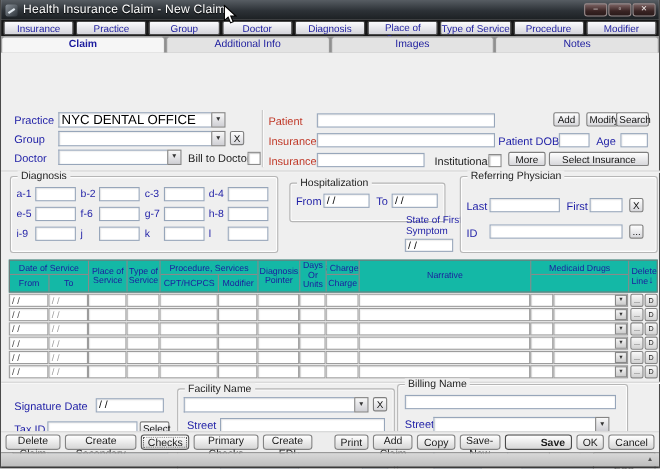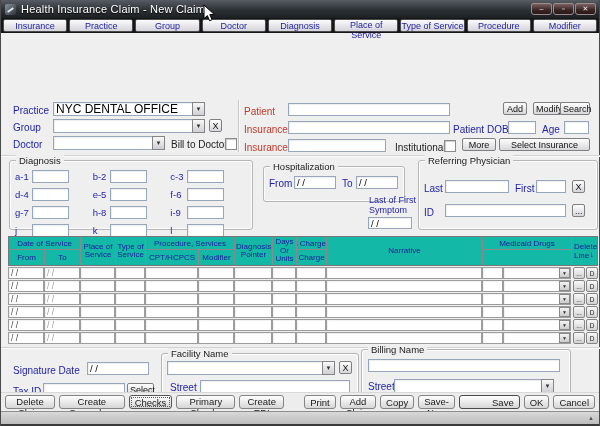--- a/index.html
+++ b/index.html
@@ -34,21 +34,21 @@
   .xbtn{width:13px;}
   .chk{position:absolute;width:10px;height:10px;background:#fff;border:1px solid #8a8a8a;box-shadow:inset 1px 1px 1px #ccc;}
   .vline{position:absolute;width:1px;background:#c6c6c6;border-right:1px solid #fafafa;}
   .hline{position:absolute;height:1px;background:#d2d2d2;border-bottom:1px solid #fbfbfb;}
 
   .gbox{position:absolute;border:1px solid #b6b6b6;border-radius:3px;box-shadow:inset 0 0 0 1px #fdfdfd;}
   .legend{position:absolute;top:-6px;left:6px;background:#efefef;padding:0 3px;font-size:9.5px;color:#222;white-space:nowrap;}
   .gbox .lbl,.gbox .fld,.gbox .sbtn,.gbox .chk,.gbox .combo{position:absolute;}
 
   
-  .dgrid{position:absolute;left:5px;top:9px;right:4px;display:grid;grid-template-columns:repeat(3,1fr);row-gap:5px;}
+  .dgrid{position:absolute;left:5px;top:9px;right:4px;display:grid;grid-template-columns:repeat(4,1fr);row-gap:5px;}
   .dcell{display:flex;align-items:center;gap:3px;}
   .dlab{color:#1e1ea6;font-size:9.5px;min-width:14px;}
   .dinp{width:37px;height:13px;border:1px solid #97a6ba;background:#fff;box-sizing:border-box;font-family:inherit;font-size:9.5px;box-shadow:inset 1px 1px 1px rgba(0,0,0,.07);}
 
   
   .svc{position:absolute;left:7px;top:188px;width:590px;}
   .thead{display:flex;border:1px solid #777;background:#14b8a6;height:30px;box-sizing:border-box;font-size:8px;color:#1c1c9e;text-align:center;}
   .hcol{border-right:1px solid #8a8a8a;display:flex;flex-direction:column;justify-content:center;line-height:8.5px;box-sizing:border-box;padding:0 1px;}
   .hgrp{border-right:1px solid #8a8a8a;display:flex;flex-direction:column;box-sizing:border-box;}
   .hgrp .top{flex:0 0 12px;display:flex;align-items:center;justify-content:center;border-bottom:1px solid #8a8a8a;white-space:nowrap;overflow:hidden;}
@@ -66,21 +66,21 @@
   .c-narr{flex:1}.c-qty{width:21px}
   .c-um{width:68px;position:relative;padding-right:12px;}
   .umarrow{position:absolute;right:0;top:0;width:11px;height:10px;border:1px solid #888;background:linear-gradient(#f4f4f4,#cccccc);font-size:5px;line-height:8px;text-align:center;padding:0;font-family:inherit;color:#333;}
   .delcol{width:27px;display:flex;gap:1px;padding-left:2px;box-sizing:border-box;align-items:center;}
   .mini{width:12px;height:12px;border:1px solid #858585;border-radius:2px;background:linear-gradient(#f8f8f8,#d2d2d2);font-size:6.5px;line-height:9px;text-align:center;padding:0;font-family:inherit;color:#222;box-sizing:border-box;}
 
   
   .actionbar{position:absolute;top:392px;left:0;right:0;height:19px;display:flex;align-items:center;padding:0 4px;box-sizing:border-box;gap:4px;background:#ededed;border-top:1px solid #d8d8d8;}
   .abtn{height:14px;border:1px solid #848484;border-radius:3px;background:linear-gradient(#ffffff,#d6d6d6);font-size:9.5px;font-family:inherit;padding:0 5px;color:#1a1a1a;line-height:11px;}
   .abtn.focused{outline:1px dotted #555;outline-offset:-3px;border-color:#555;}
-  .abtn.default{font-weight:normal;border-color:#4a4a4a;padding-left:32px;}
+  .abtn.default{font-weight:bold;border-color:#4a4a4a;padding-left:32px;}
   .abtn.print{margin-left:16px;}
   .rgroup{margin-left:auto;display:flex;gap:4px;}
   .statusstrip{position:absolute;top:411px;left:0;right:0;height:15px;background:linear-gradient(#d8d8d8,#bdbdbd);border-top:1px solid #8f8f8f;border-bottom:2px solid #3a3a3a;box-sizing:border-box;}
   .scrollup{position:absolute;right:3px;top:1px;width:10px;height:10px;font-size:6px;line-height:10px;text-align:center;color:#555;background:transparent;border:none;padding:0;font-family:inherit;}
 
   .cursor{position:absolute;left:202px;top:4px;z-index:50;}
 </style>
 </head>
 <body>
 
@@ -100,20 +100,26 @@
       <button class="nav-btn">Insurance</button>
       <button class="nav-btn">Practice</button>
       <button class="nav-btn">Group</button>
       <button class="nav-btn">Doctor</button>
       <button class="nav-btn">Diagnosis</button>
       <button class="nav-btn">Place of Service</button>
       <button class="nav-btn">Type of Service</button>
       <button class="nav-btn">Procedure</button>
       <button class="nav-btn">Modifier</button>
     </div>
+  <div class="tabrow" id="tabrow">
+      <div class="tab active">Claim</div>
+      <div class="tab">Additional Info</div>
+      <div class="tab">Images</div>
+      <div class="tab">Notes</div>
+    </div>
 
   <div class="content">
 
     <span class="lbl" style="left:12px;top:57px">Practice</span>
     <div class="combo" style="left:52px;top:54px;width:152px">
       <input value="NYC DENTAL OFFICE" style="">
       <button class="arrowbtn">▼</button>
     </div>
     <span class="lbl" style="left:12px;top:74px">Group</span>
     <div class="combo" style="left:52px;top:71px;width:152px">
@@ -207,21 +213,21 @@
     </div>
 
     <div class="gbox" style="left:262px;top:118px;width:140px;height:34px">
       <span class="legend">Hospitalization</span>
       <span class="lbl" style="left:5px;top:11px">From</span>
       <input class="fld" style="left: 30px; top: 9px; width: 42px;" value="/ /">
       <span class="lbl" style="left:78px;top:11px">To</span>
       <input class="fld" style="left: 92px; top: 9px; width: 42px;" value="/ /">
     </div>
 
-    <span class="lbl" style="left:368px;top:148px;width:52px;white-space:normal;font-size:9px;line-height:9.5px">Last of First Symptom</span>
+    <span class="lbl" style="left:368px;top:148px;width:52px;white-space:normal;font-size:9px;line-height:9.5px">State of First Symptom</span>
     <input class="fld" style="left: 367px; top: 169px; width: 44px; height: 12px;" value="/ /">
 
     <div class="gbox" style="left:417px;top:112px;width:178px;height:68px">
       <span class="legend">Referring Physician</span>
       <span class="lbl" style="left:5px;top:22px">Last</span>
       <input class="fld" style="left: 26px; top: 19px; width: 64px;">
       <span class="lbl" style="left:96px;top:22px">First</span>
       <input class="fld" style="left: 117px; top: 19px; width: 30px;">
       <button class="sbtn xbtn" style="left:153px;top:19px">X</button>
       <span class="lbl" style="left:5px;top:46px">ID</span>

